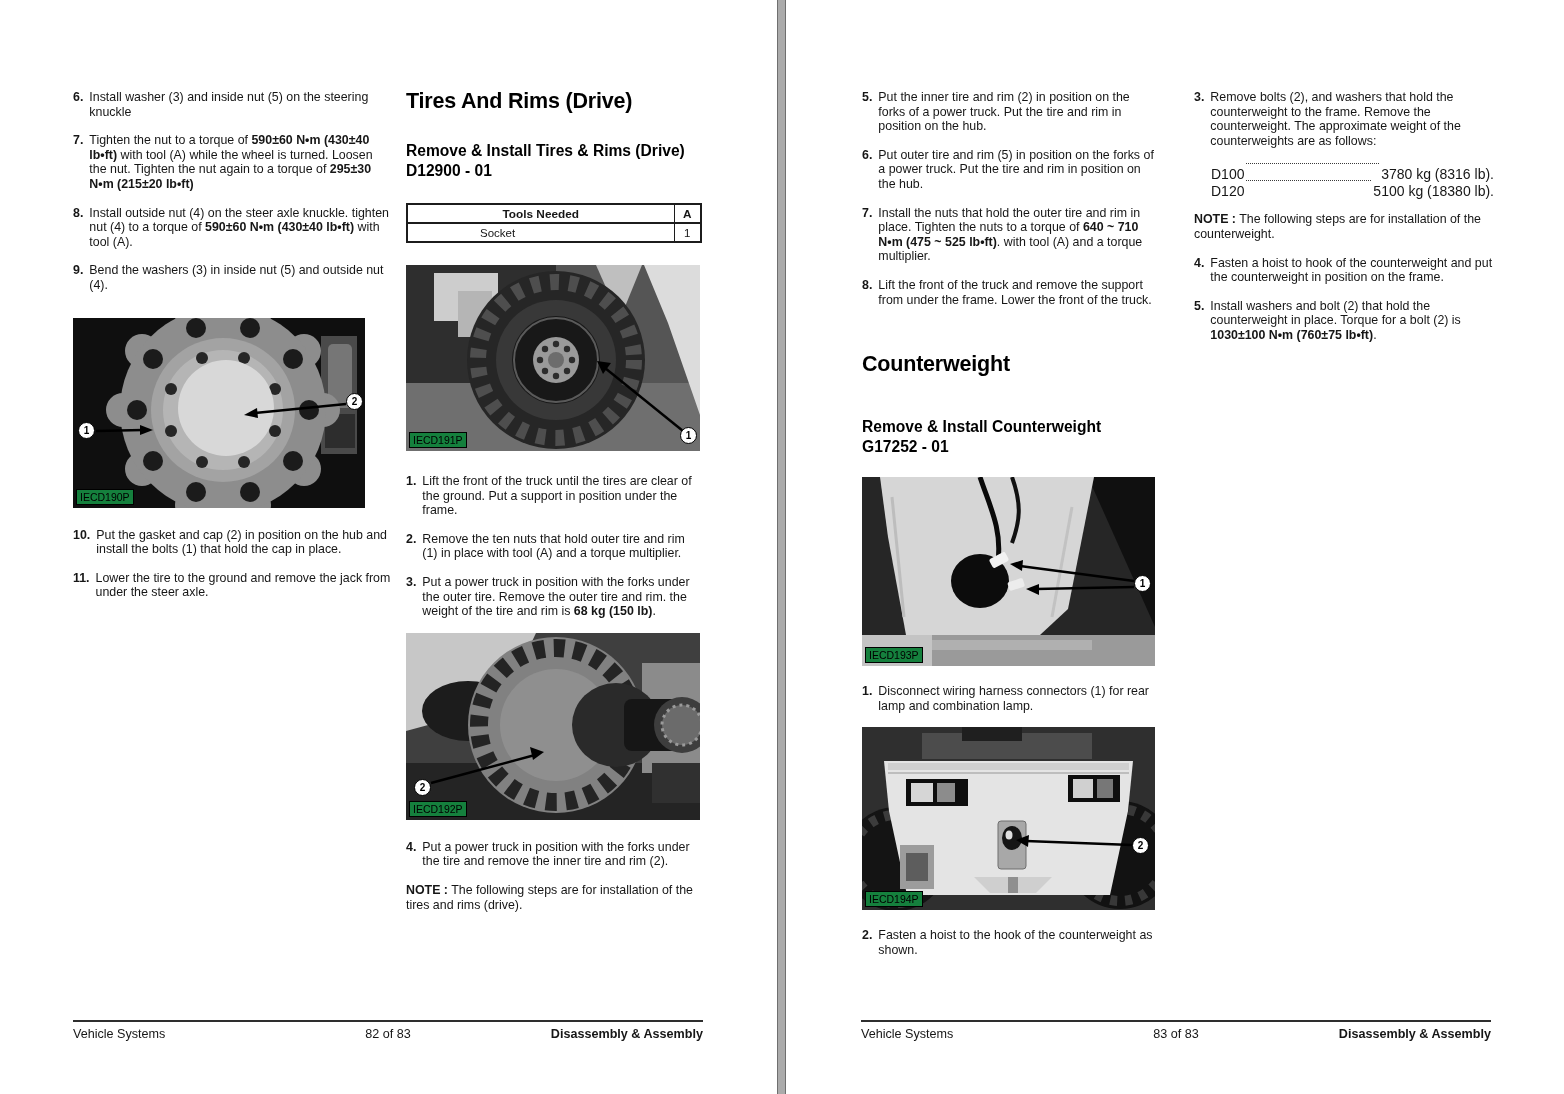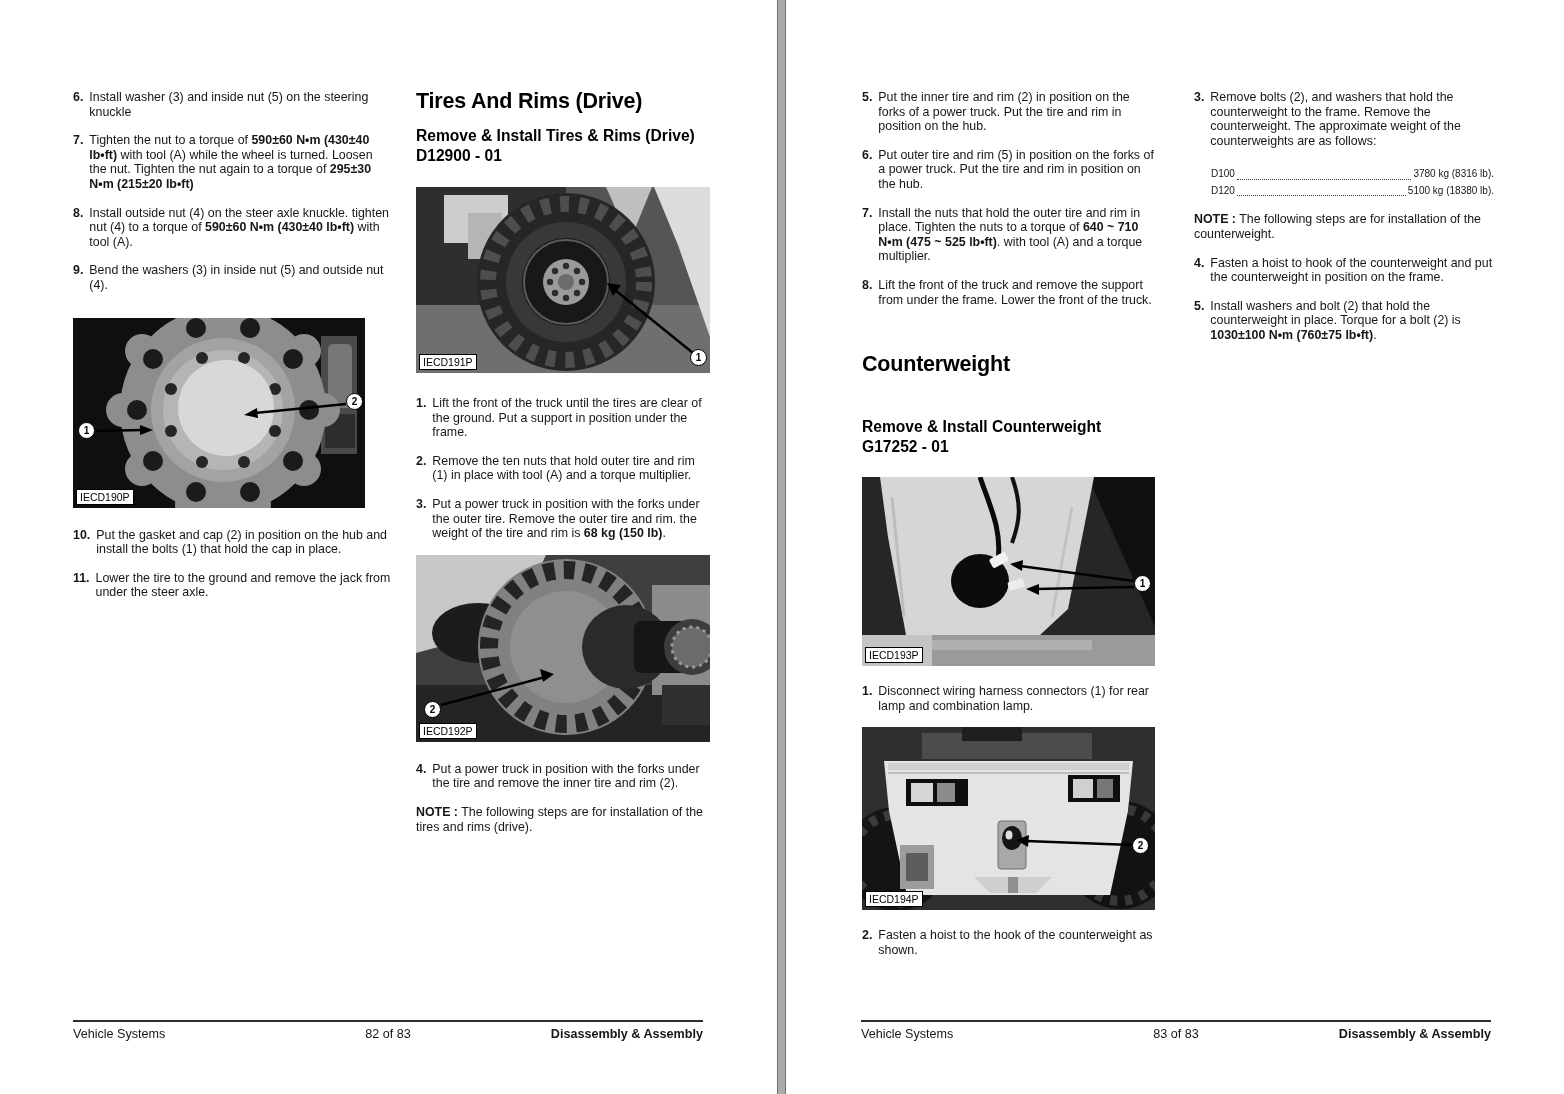--- a/index.html
+++ b/index.html
@@ -17,26 +17,26 @@
   .note{font-size:12.4px;line-height:14.6px}
   table.tools{border-collapse:collapse;width:100%;border:2px solid #1c1c1c}
   table.tools th{font-size:11.8px;font-weight:bold;text-align:center;border:1px solid #1c1c1c;
        border-bottom:2px solid #1c1c1c;height:19px}
   table.tools td{font-size:11.5px;border:1px solid #1c1c1c;height:19px}
   td.toolname{text-align:left;padding-left:72px}
   .acol{width:27px;text-align:center}
   td.acol{text-align:center;padding-left:0}
   .photo{position:relative;background:#000}
   .photo svg{display:block}
-  .plabel{position:absolute;left:3px;bottom:3px;background:#ffffff;border:1px solid #000;
+  .plabel{position:absolute;left:3px;bottom:3px;background:#15803d;border:1px solid #000;
        padding:0 3px;font-size:10.5px;line-height:14px;color:#000}
   .callout{position:absolute;width:17px;height:17px;border:1.5px solid #000;border-radius:50%;
        background:#fff;color:#000;font-size:10px;font-weight:bold;
        display:flex;align-items:center;justify-content:center}
-  .wline{display:flex;align-items:flex-end;font-size:10px;line-height:16.5px;padding-left:17px}
+  .wline{display:flex;align-items:flex-start;font-size:14px;line-height:16.5px;padding-left:17px}
   .leader{flex:1;border-bottom:1.8px dotted #3a3a3a;margin:0 2px;position:relative;top:-3px;min-width:20px}
   .frule{position:absolute;height:2px;background:#2e2e2e}
   .footer{position:absolute;display:grid;grid-template-columns:1fr auto 1fr;font-size:12.6px;line-height:15px}
   .footer .fl{font-weight:normal;justify-self:start}
   .footer .fc{justify-self:center}
   .footer .fr{font-weight:bold;justify-self:end}
 </style>
 </head>
 <body>
 
@@ -119,24 +119,36 @@
   <div class="step" style="margin-top:20px">
     <span class="num">10.</span>
     <span class="stext"><span>Put the gasket and cap (2) in position on the hub and install the bolts (1) that hold the cap in place.</span></span>
   </div>
   <div class="step">
     <span class="num">11.</span>
     <span class="stext"><span>Lower the tire to the ground and remove the jack from under the steer axle.</span></span>
   </div>
 </div>
 
-<div class="col" style="left:416px;top:88px;width:296px">
+<div class="col" style="left:406px;top:88px;width:296px">
   <div class="h1">Tires And Rims (Drive)</div>
-  <div class="h2" style="margin-top:12px">Remove &amp; Install Tires &amp; Rims (Drive)  D12900 - 01</div>
-
+  <div class="h2" style="margin-top:27px">Remove &amp; Install Tires &amp; Rims (Drive)  D12900 - 01</div>
+
+  <table class="tools" style="margin-top:23px">
+    <tbody>
+        <tr>
+      <th>Tools Needed</th>
+      <th class="acol">A</th>
+    </tr>
+    <tr>
+      <td class="toolname">Socket</td>
+      <td class="acol">1</td>
+    </tr>
+  </tbody>
+    </table>
 
   <div class="photo" style="width:294px;height:186px;margin-top:22px">
     <svg width="294" height="186" viewBox="0 0 294 186">
       <rect width="294" height="186" fill="#555555"></rect>
       <rect y="118" width="294" height="68" fill="#6f6f6f"></rect>
       <rect width="150" height="118" fill="#2e2e2e"></rect>
       <rect x="28" y="8" width="64" height="48" fill="#cdcdcd"></rect>
       <rect x="52" y="26" width="34" height="46" fill="#b5b5b5"></rect>
       <polygon points="238,0 294,0 294,150 262,58" fill="#dcdcdc"></polygon>
       <polygon points="190,0 236,0 214,54" fill="#bfbfbf"></polygon>

